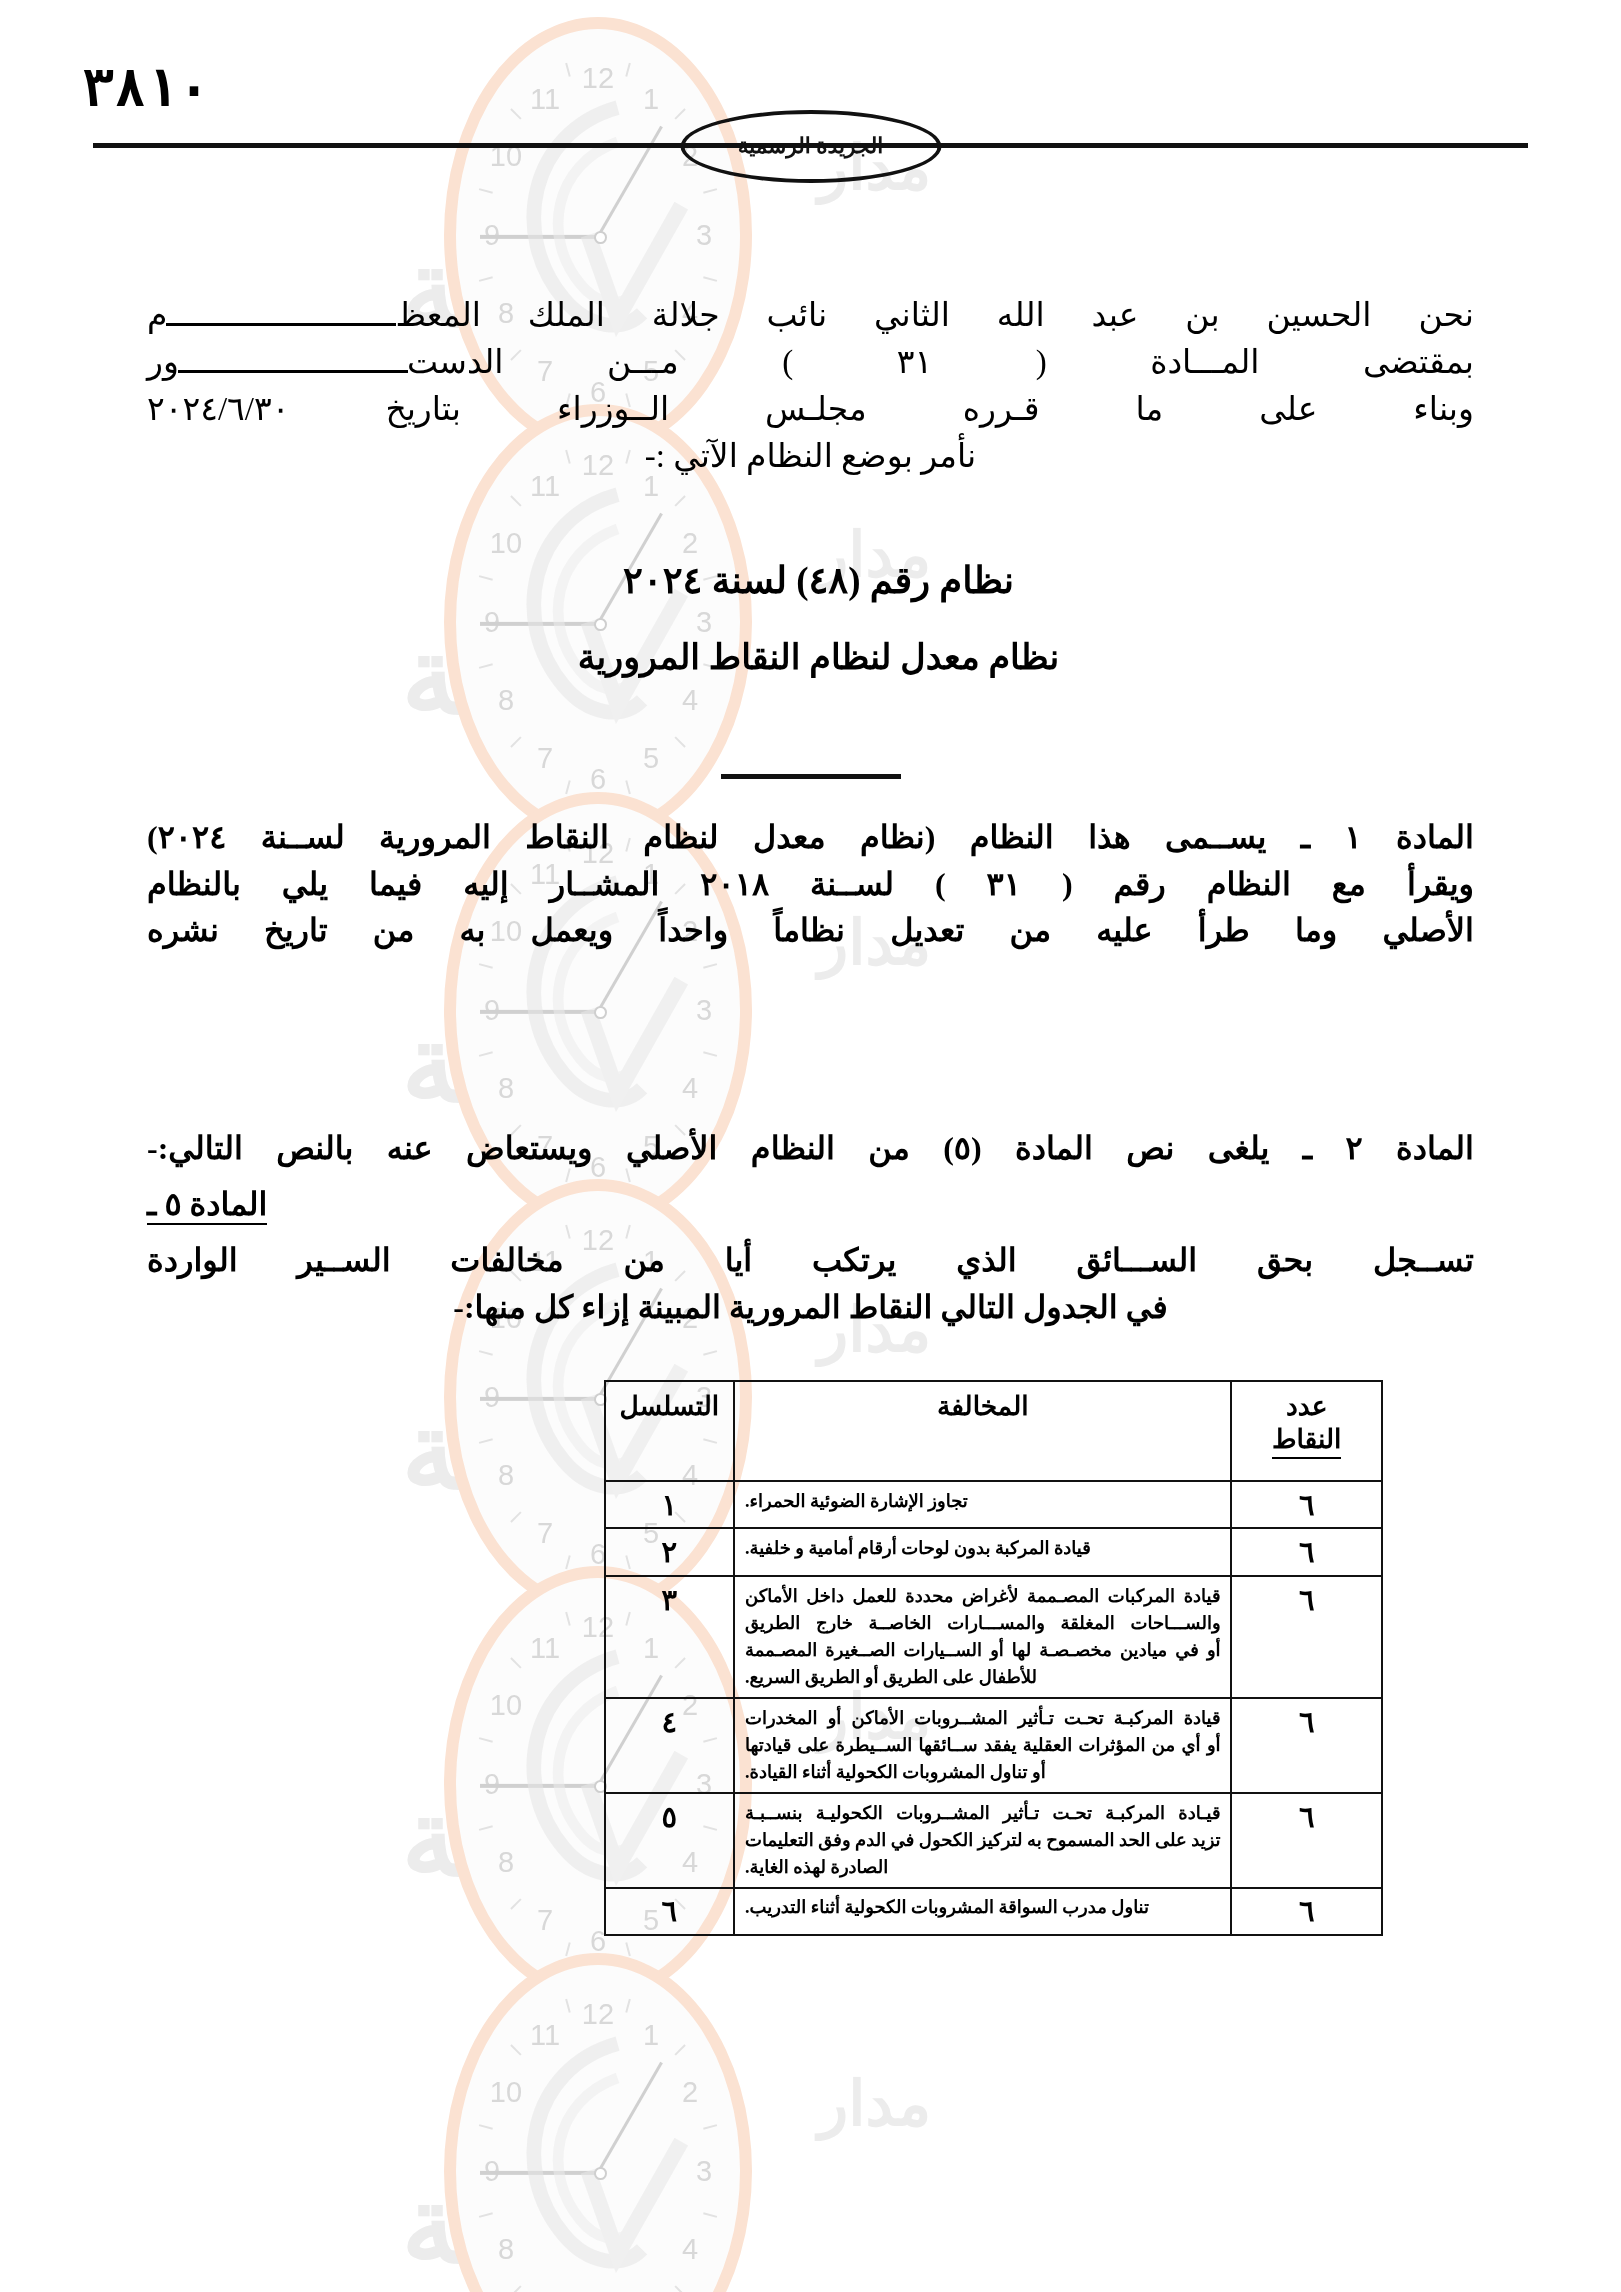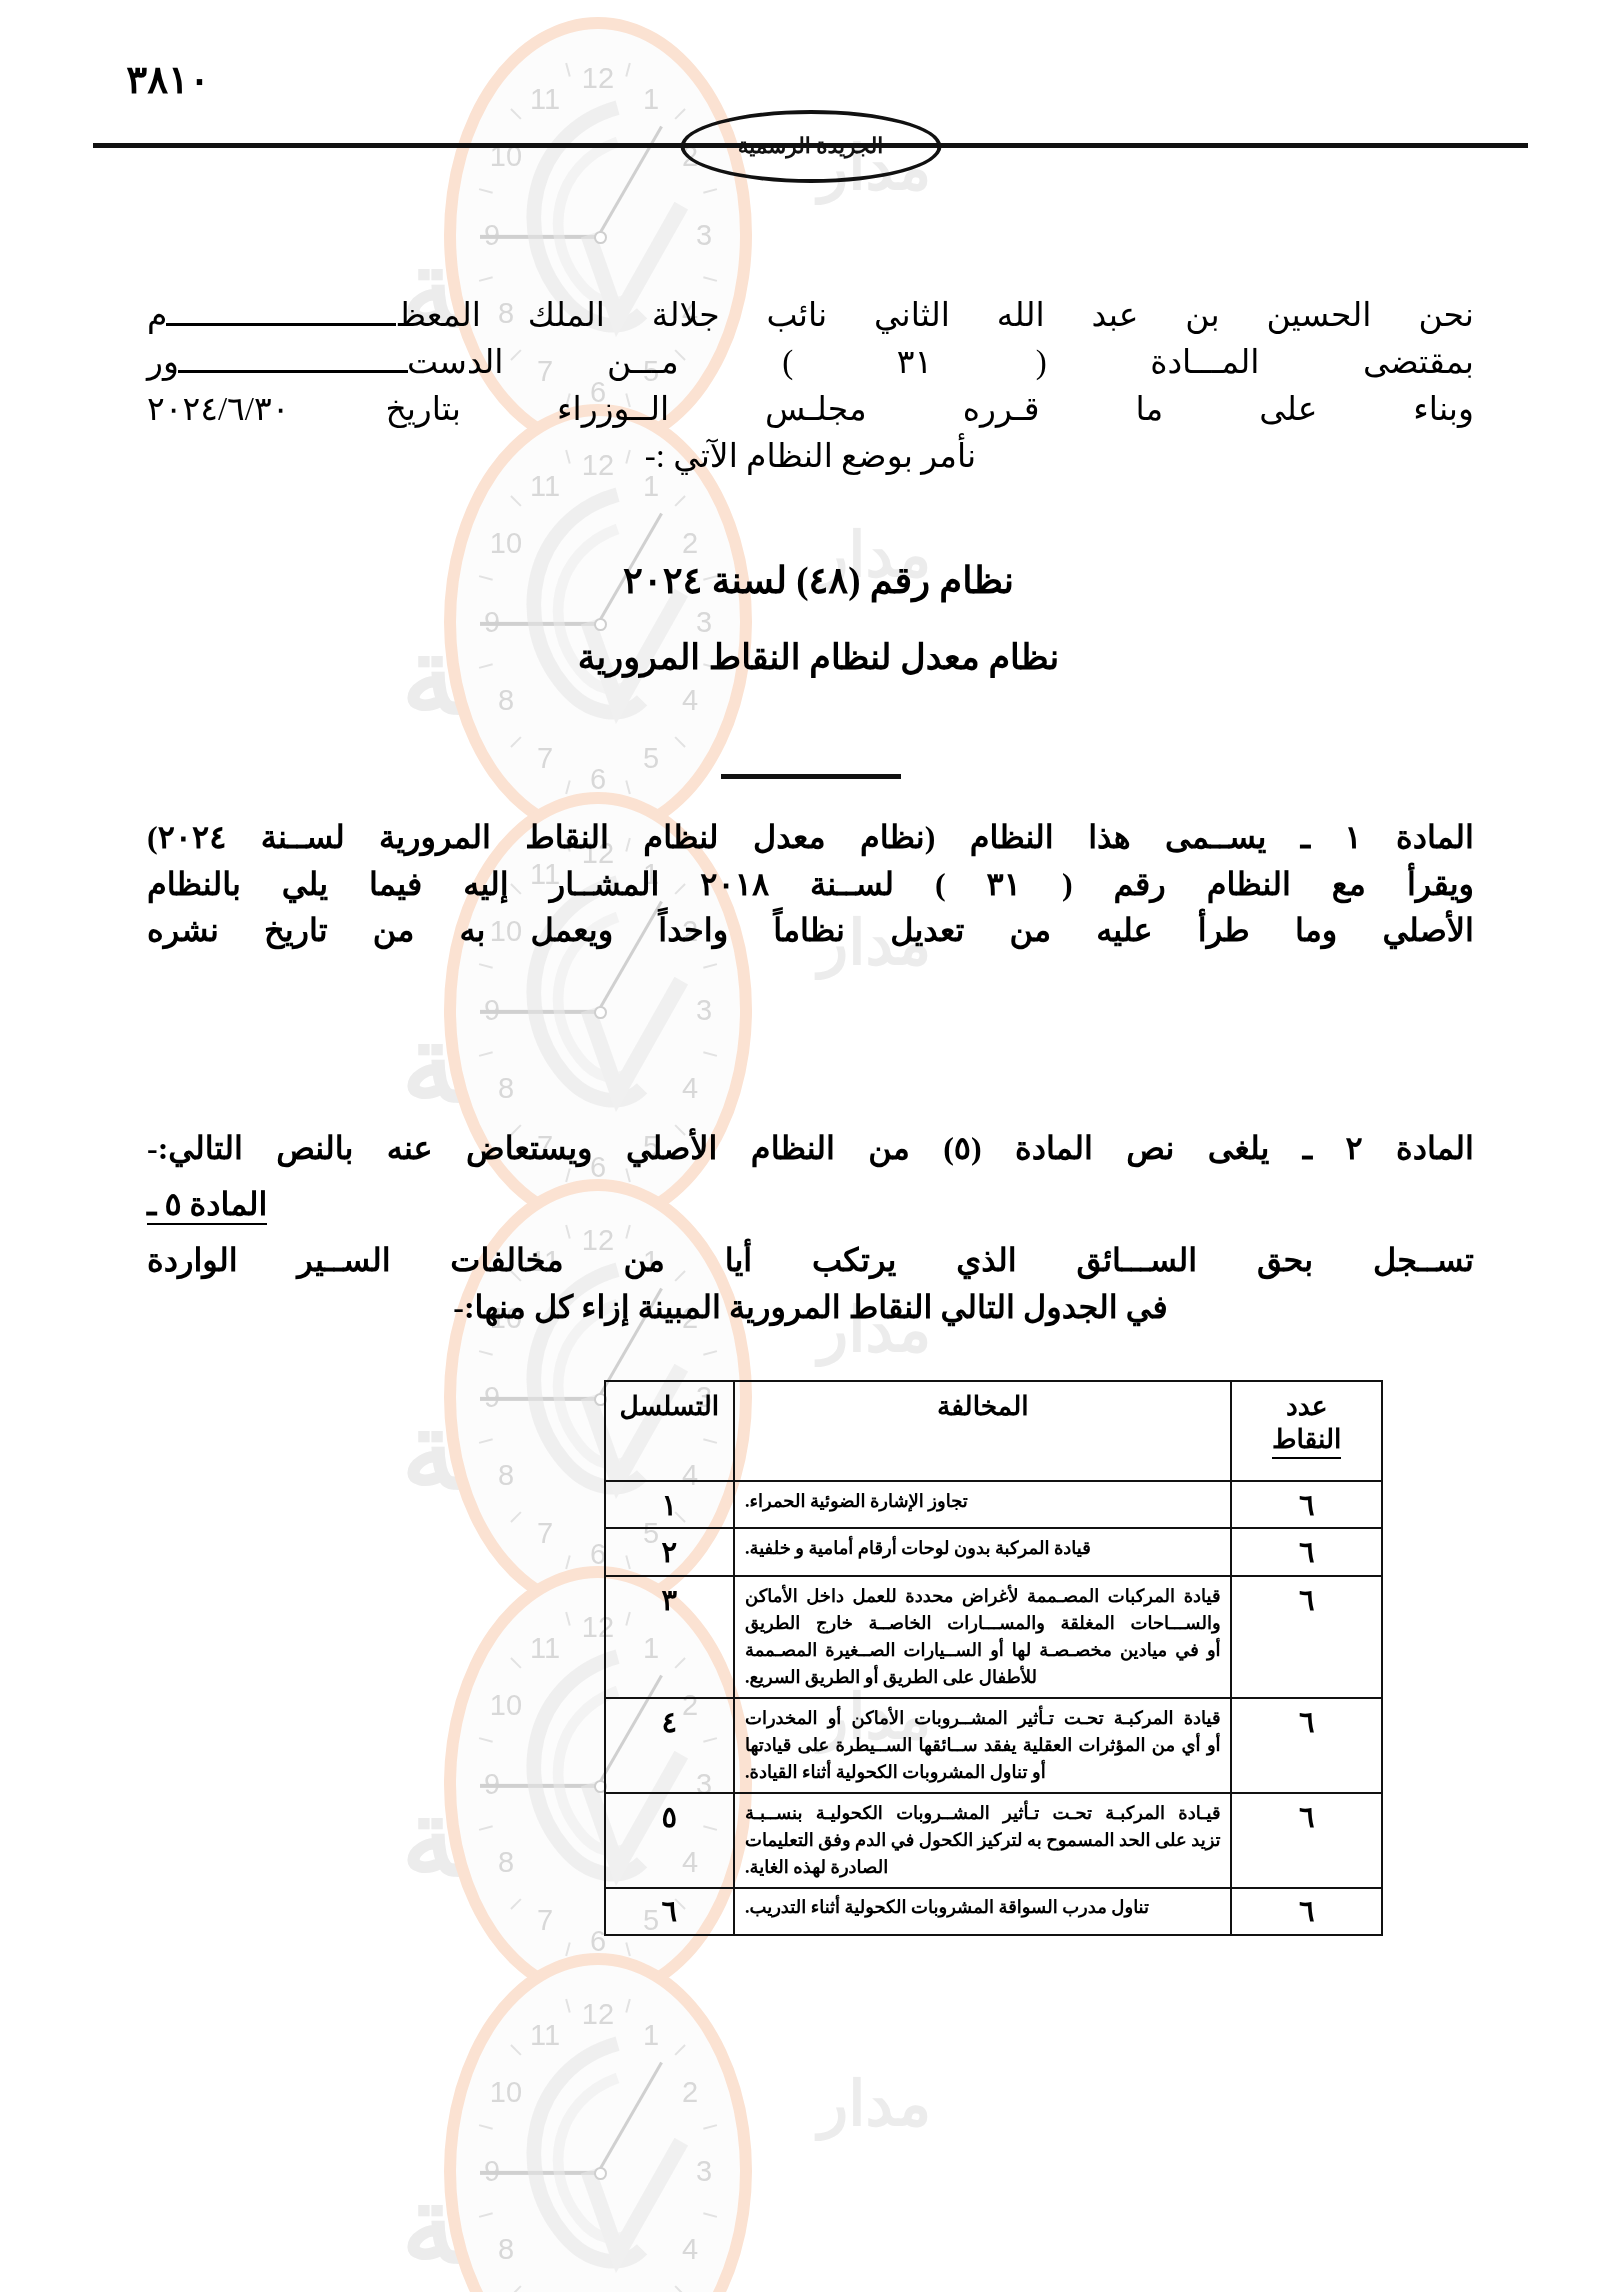--- a/index.html
+++ b/index.html
@@ -114,24 +114,24 @@
     position: relative;
     z-index: 2;
   }
 
   
   .page-number {
     position: absolute;
     top: 57px;
     right: 1411px;
     left: 127px;
-    font-size: 39px;
+    font-size: 53px;
     font-weight: 700;
     letter-spacing: 3.9px;
-    font-family: Liberation Serif, serif;
+    font-family: Liberation Mono, monospace;
   }
 
   
   .header-band {
     position: absolute;
     top: 137px;
     left: 93px;
     right: 93px;
     height: 59px;
   }

